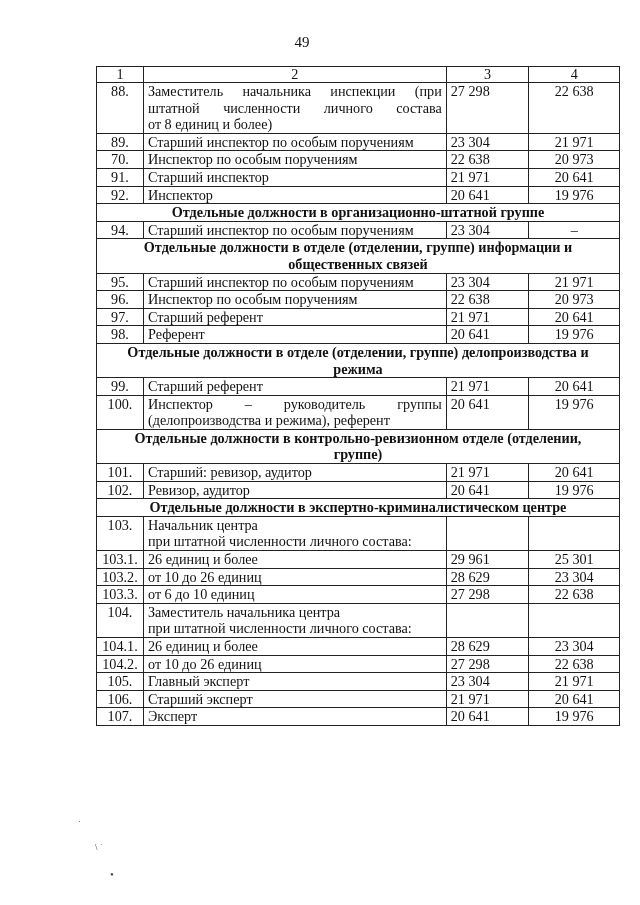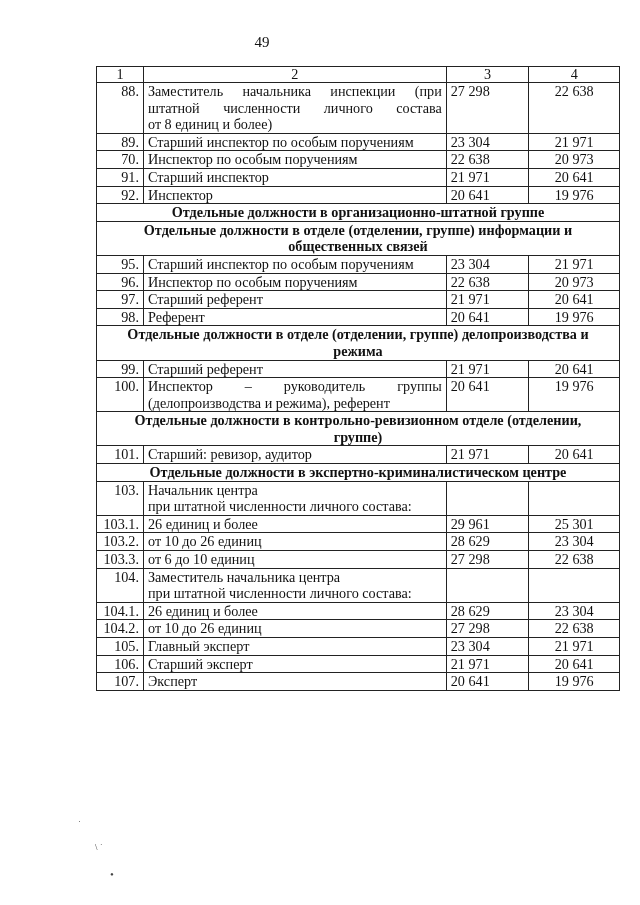--- a/index.html
+++ b/index.html
@@ -3,34 +3,34 @@
 <meta charset="utf-8">
 <style>
   html, body { margin: 0; padding: 0; background: #ffffff; }
   body {
     width: 640px; height: 905px; position: relative; overflow: hidden;
     font-family: "Liberation Serif", "DejaVu Serif", serif;
     color: #111;
   }
   .page-number {
     position: absolute; top: 34px; left: 0; width: 524px;
-    text-align: center; font-size: 15px;
+    text-align: center; font-size: 15px; padding-left: 40px;
   }
   table.doc {
     position: absolute; top: 66px; left: 96px;
     width: 524px;
     border-collapse: collapse;
     font-size: 14.2px; line-height: 16.6px;
   }
   table.doc td {
     border: 1px solid #222;
     padding: 0 4px;
     vertical-align: top;
   }
-  td.c1 { width: 38px; text-align: right; padding: 0 2px; }
+  td.c1 { width: 38px; text-align: center; padding: 0 2px; }
   td.c2 { width: 295px; text-align: justify; text-align-last: left; }
   td.c3 { width: 74px; }
   td.c4 { width: 82px; text-align: center; }
   tr.hdr td { text-align: center; line-height: 15px; }
   tr.section td {
     text-align: center; font-weight: bold; padding: 0 4px;
   }
   .justify-full { text-align: justify; text-align-last: justify; }
   .marks { position: absolute; color: #444; font-size: 9px; }
 </style>
@@ -87,20 +87,28 @@
           <div>Инспектор</div>
         </td>
         <td class="c3">20 641</td>
         <td class="c4">19 976</td>
       </tr>
       <tr class="section">
         <td colspan="4">
           <div>Отдельные должности в организационно-штатной группе</div>
         </td>
       </tr>
+      <tr>
+        <td class="c1">94.</td>
+        <td class="c2">
+          <div>Старший инспектор по особым поручениям</div>
+        </td>
+        <td class="c3">23 304</td>
+        <td class="c4">–</td>
+      </tr>
       <tr class="section">
         <td colspan="4">
           <div>Отдельные должности в отделе (отделении, группе) информации и</div>
           <div>общественных связей</div>
         </td>
       </tr>
       <tr>
         <td class="c1">95.</td>
         <td class="c2">
           <div>Старший инспектор по особым поручениям</div>
@@ -161,20 +169,28 @@
           <div>группе)</div>
         </td>
       </tr>
       <tr>
         <td class="c1">101.</td>
         <td class="c2">
           <div>Старший: ревизор, аудитор</div>
         </td>
         <td class="c3">21 971</td>
         <td class="c4">20 641</td>
+      </tr>
+      <tr>
+        <td class="c1">102.</td>
+        <td class="c2">
+          <div>Ревизор, аудитор</div>
+        </td>
+        <td class="c3">20 641</td>
+        <td class="c4">19 976</td>
       </tr>
       <tr class="section">
         <td colspan="4">
           <div>Отдельные должности в экспертно-криминалистическом центре</div>
         </td>
       </tr>
       <tr>
         <td class="c1">103.</td>
         <td class="c2">
           <div>Начальник центра</div>

